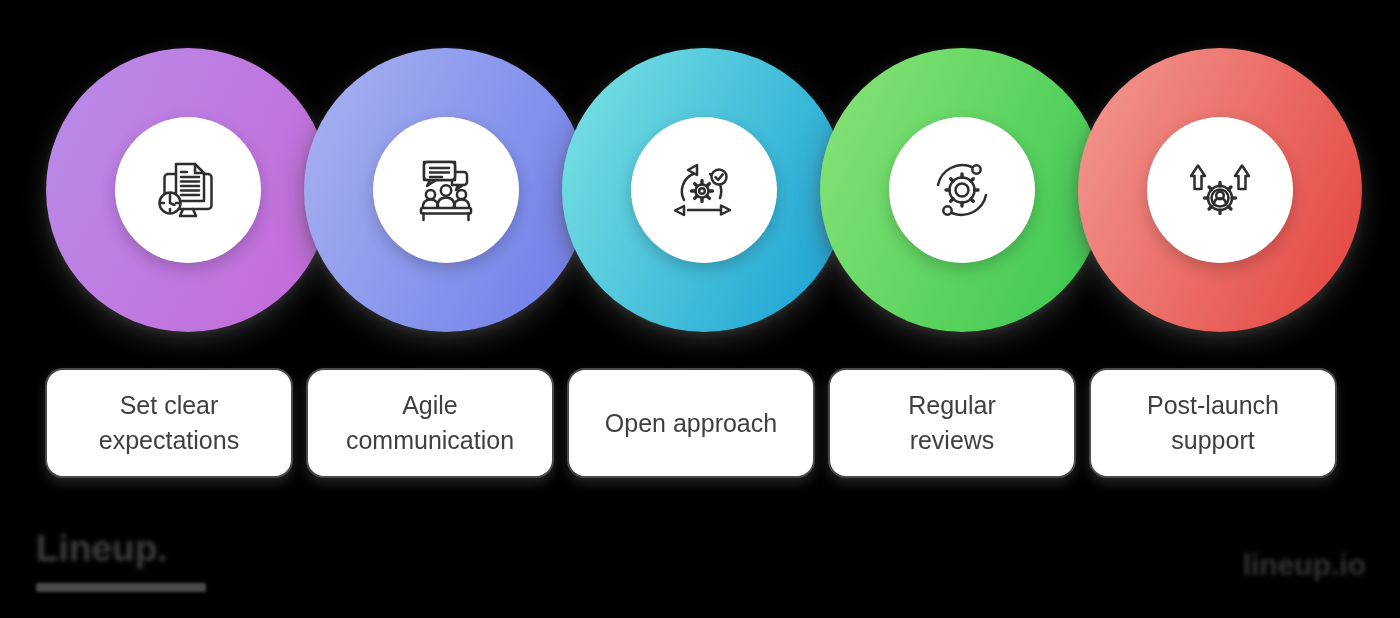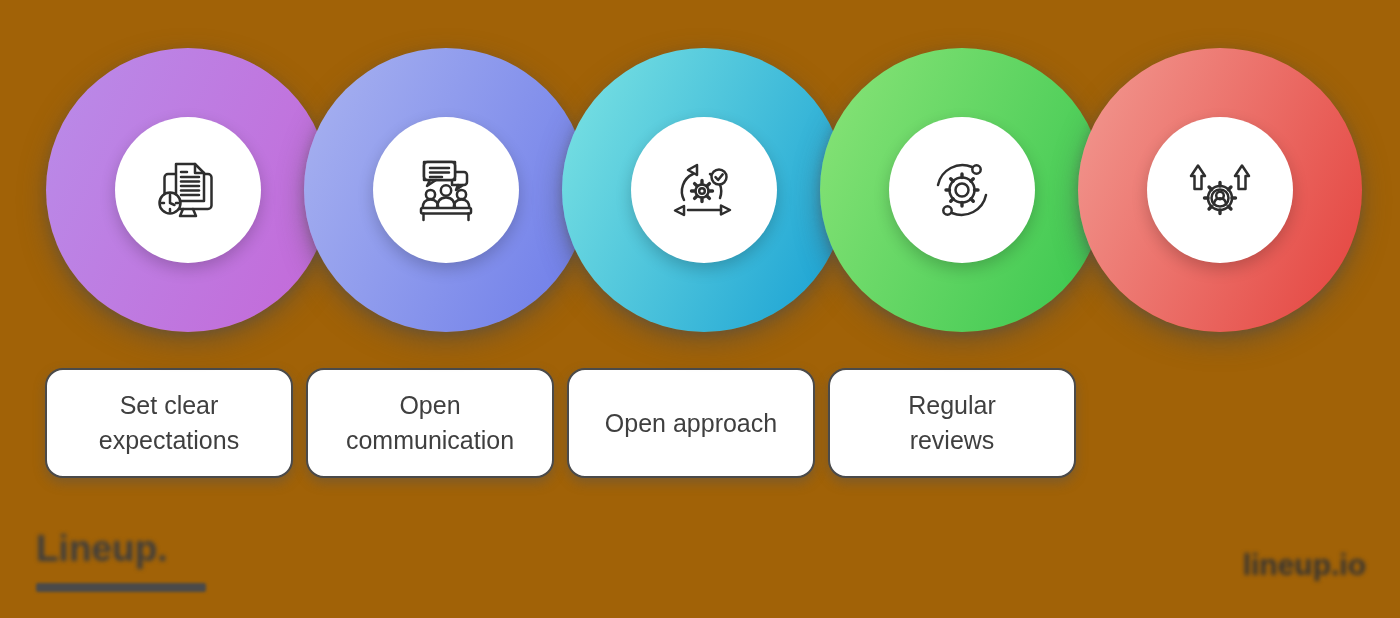--- a/index.html
+++ b/index.html
@@ -2,21 +2,21 @@
 <html><head>
 <meta charset="utf-8">
 <style>
   html,body{margin:0;padding:0;}
   body{
     width:1400px;height:618px;
     background:#ffffff;
     font-family:"Liberation Sans", sans-serif;
     overflow:hidden;
   }
-  .canvas{position:relative;width:1400px;height:618px;background:#a16207;}
+  .canvas{position:relative;width:1400px;height:618px;background:#000000;}
 
   
   .step-circle{
     position:absolute;top:48px;width:284px;height:284px;border-radius:50%;
     box-shadow:0 10px 26px rgba(75,75,75,.50), 0 3px 8px rgba(75,75,75,.30);
     display:flex;align-items:center;justify-content:center;
   }
   .inner-circle{
     width:146px;height:146px;border-radius:50%;background:#ffffff;
     box-shadow:0 6px 16px rgba(0,0,0,.20);
@@ -151,28 +151,32 @@
         <path d="M30.8 51.5 c0.5 -4.5 3 -6.3 6.2 -6.3 s5.7 1.8 6.2 6.3"></path>
       </svg>
     </div>
   </div>
 
   <div class="label-box b0">
     <span>Set clear
 expectations</span>
   </div>
   <div class="label-box b1">
-    <span>Open
+    <span>Agile
 communication</span>
   </div>
   <div class="label-box b2">
     <span>Open approach</span>
   </div>
   <div class="label-box b3">
     <span>Regular
 reviews</span>
   </div>
+  <div class="label-box b4">
+    <span>Post-launch
+support</span>
+  </div>
 
   <div class="logo-wordmark">Lineup.</div>
   <div class="logo-tagline-bar"></div>
   <div class="watermark">lineup.io</div>
 
 </div>
 
 </body></html>

